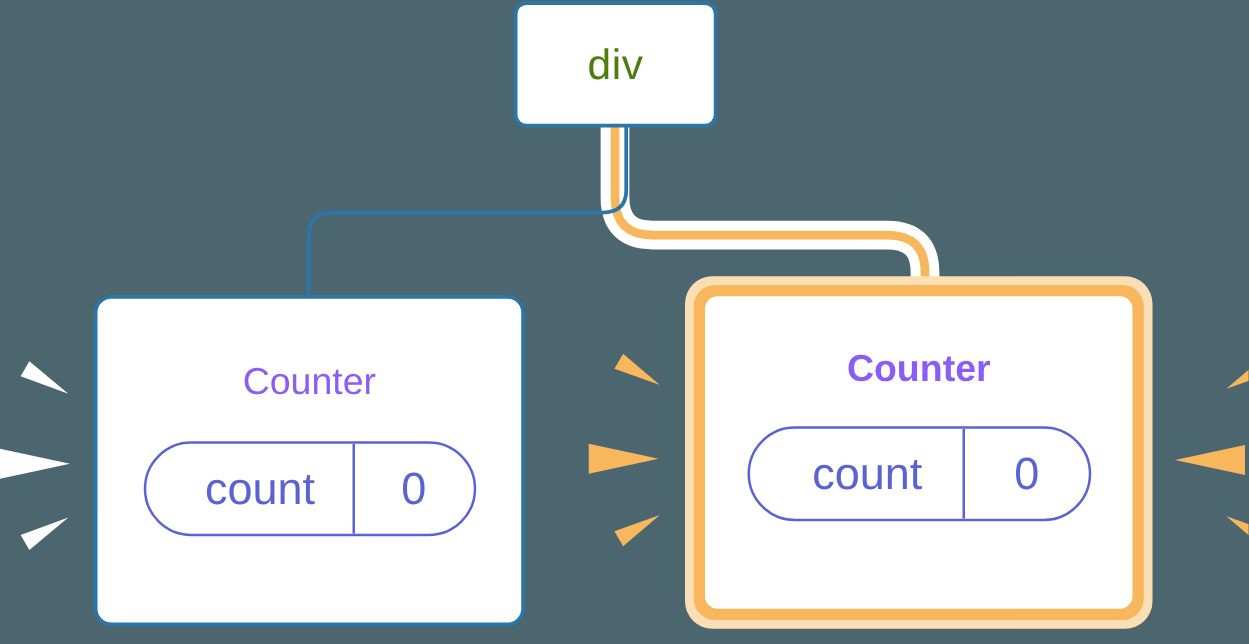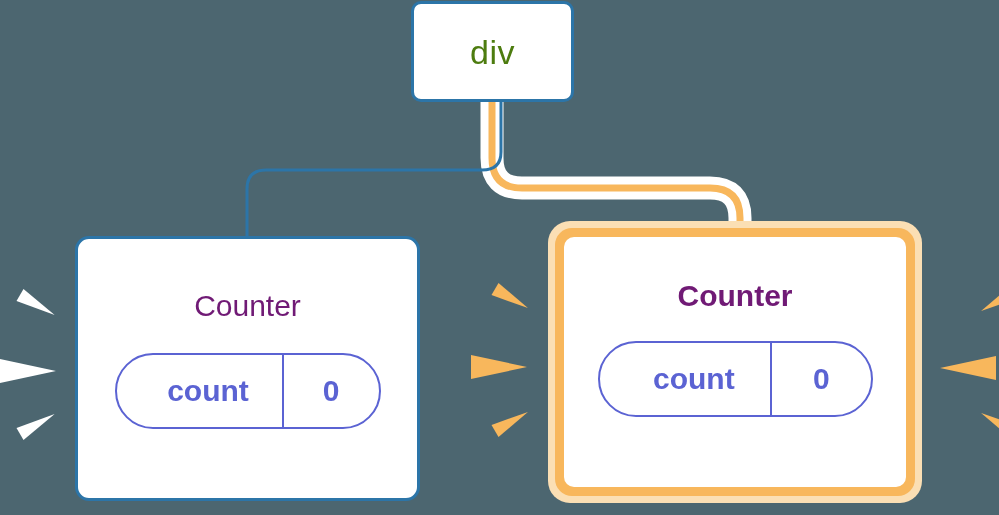--- a/index.html
+++ b/index.html
@@ -88,21 +88,21 @@
     position: absolute;
     left: 16px; top: 16px; right: 16px; bottom: 16px;
     border-radius: 10px;
     background: #ffffff;
     display: flex;
     flex-direction: column;
     align-items: center;
   }
   .node-title {
     font-size: 30px;
-    color: #701a75;
+    color: #8b5cf6;
     line-height: 1;
     white-space: nowrap;
   }
   .node-title.regular { font-weight: 400; margin-top: 52px; }
   .node-title.bold    { font-weight: 700; margin-top: 44px; }
 
   
   .pill {
     display: flex;
     align-items: stretch;
@@ -113,24 +113,23 @@
     box-sizing: border-box;
     overflow: hidden;
   }
   .pill.plainpos { margin-top: 32px; width: 266px; }
   .pill.hlpos    { margin-top: 30px; width: 275px; }
   .pill-key, .pill-val {
     display: flex;
     align-items: center;
     justify-content: center;
     color: #5b63d3;
-    font-size: 30px;
+    font-size: 36px;
     line-height: 1;
     box-sizing: border-box;
-    font-weight: bold;
   }
   .pill-key { flex: 0 0 63%; padding-left: 18px; }
   .pill-val { flex: 1 1 auto; border-left: 2px solid #5b63d3; }
 
   
   .burst {
     position: absolute;
     width: 0; height: 0;
   }
   .ray {

